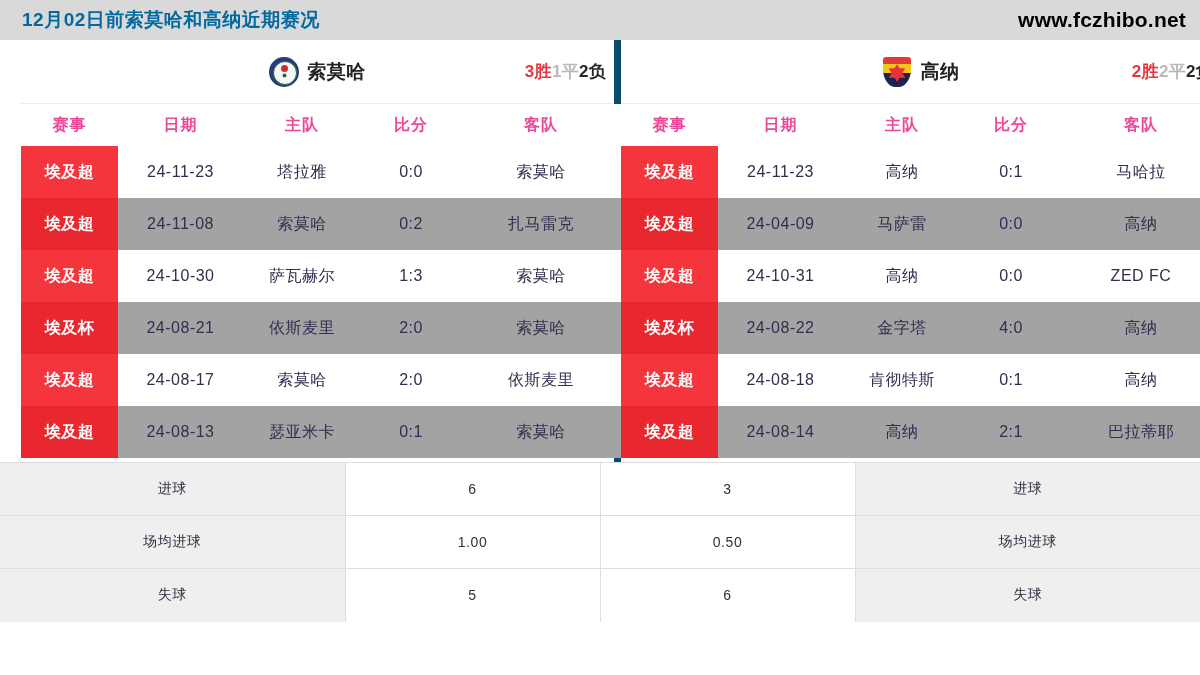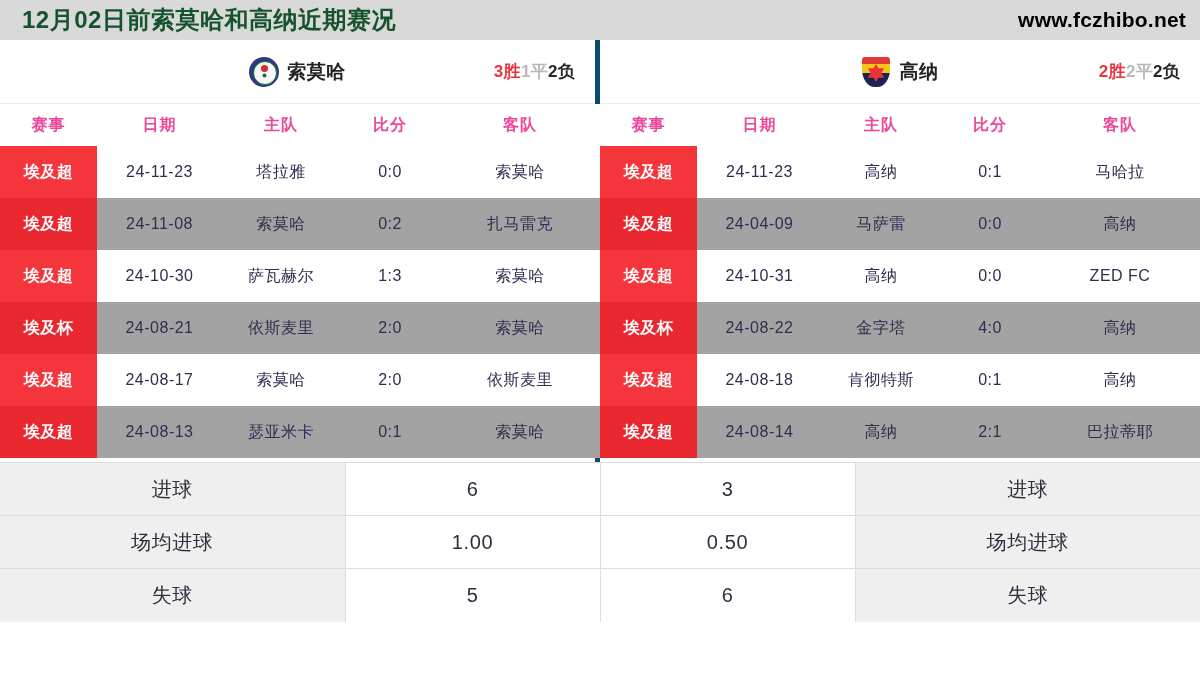--- a/index.html
+++ b/index.html
@@ -17,22 +17,22 @@
   .topbar {
     height: 40px;
     background: #d9d9d9;
     display: flex;
     align-items: center;
     justify-content: space-between;
     padding: 0 14px 0 22px;
     position: relative;
   }
   .topbar-title {
-    font-size: 24px;
-    color: #14532d;
+    font-size: 19px;
+    color: #0369a1;
     font-weight: 700;
     letter-spacing: .5px;
     white-space: nowrap;
   }
   .topbar-site {
     font-size: 21px;
     font-weight: 700;
     color: #000000;
     letter-spacing: .2px;
     white-space: nowrap;
@@ -43,21 +43,21 @@
     display: flex;
     width: 1200px;
     height: 422px;
     background: #fff;
   }
   .panel {
     width: 600px;
     background: #fff;
     position: relative;
   }
-  .panel.left { border-right: 5px solid #0c4a6e; }
+  .panel.left { border-right: 7px solid #0c4a6e; margin-left: 21px; }
 
   
   .team-head {
     height: 64px;
     display: flex;
     align-items: center;
     position: relative;
     border-bottom: 1px solid #ececec;
     background:#fff;
   }
@@ -76,21 +76,21 @@
     position: relative;
   }
   .team-name {
     font-size: 19px;
     color: #222;
     font-weight: 600;
     letter-spacing: .5px;
   }
   .wdl {
     position: absolute;
-    right: 20px;
+    right: 8px;
     font-size: 17px;
     font-weight: 700;
     letter-spacing: .3px;
     white-space: nowrap;
   }
   .wdl .w { color: #e8343c; }
   .wdl .d { color: #b9b9b9; }
   .wdl .l { color: #262626; }
 
   
@@ -135,21 +135,21 @@
   td.team  { color: #222a44; }
 
   
   .stats { width: 1200px; border-collapse: collapse; table-layout: fixed; }
   .stats col.s-lbl { width: 345px; }
   .stats col.s-val { width: 255px; }
   .stats td {
     height: 53px;
     text-align: center;
     vertical-align: middle;
-    font-size: 20px;
+    font-size: 14px;
     color: #2f2f3f;
     border: 1px solid #dedede;
     letter-spacing: .6px;
   }
   .stats td.lbl { background: #efefef; font-weight: 500; }
   .stats td.val { background: #ffffff; }
   .stats tr td:first-child { border-left: none; }
   .stats tr td:last-child  { border-right: none; }
   .stats tr:last-child td  { border-bottom: none; }
 

